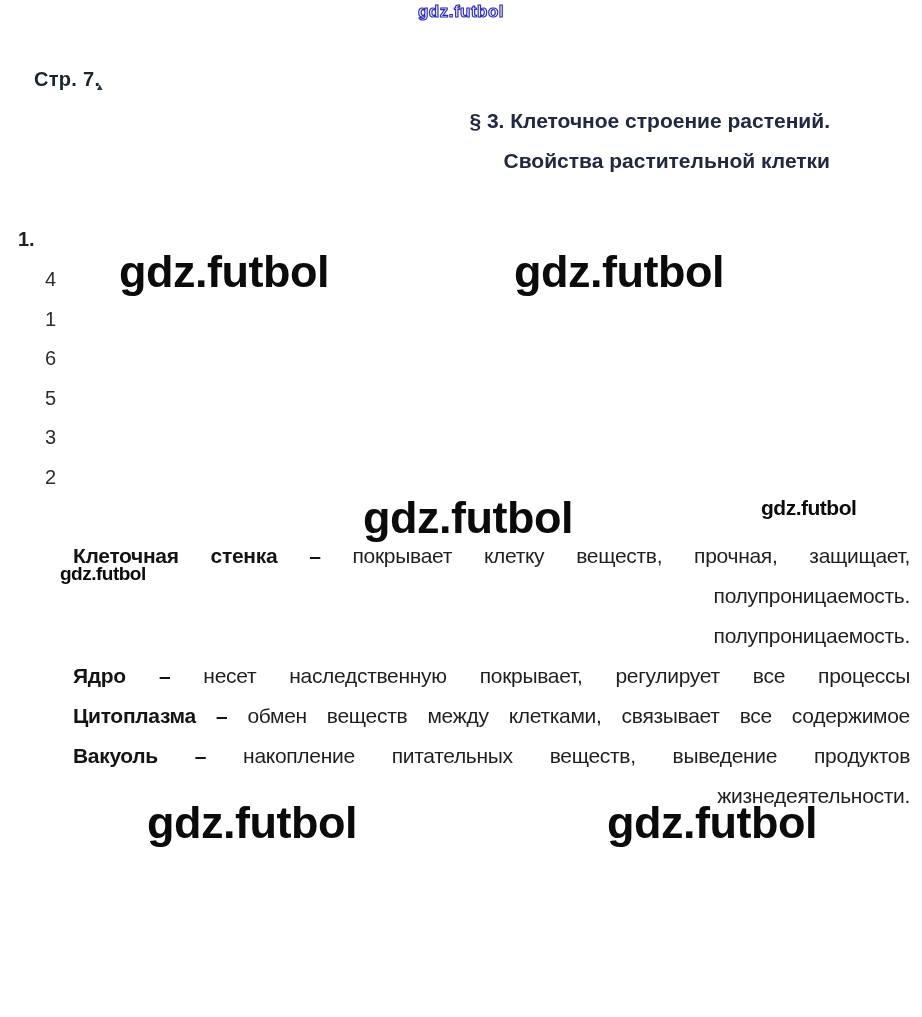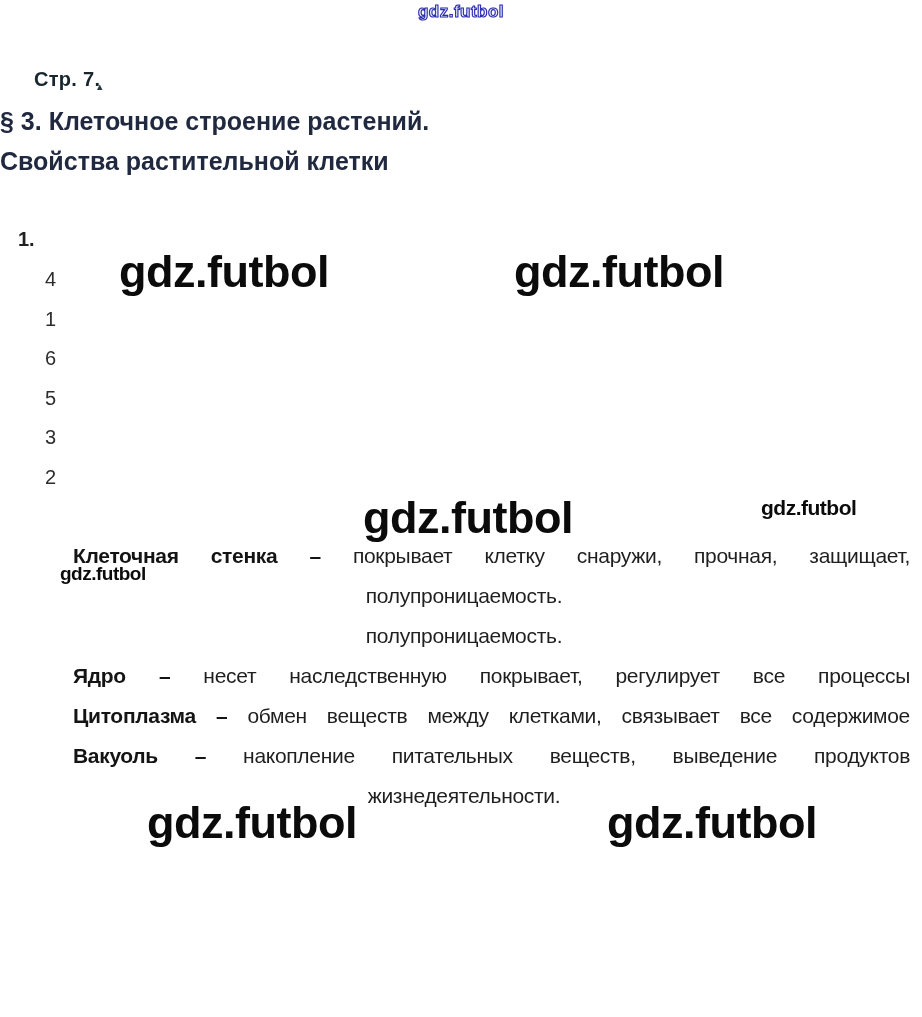--- a/index.html
+++ b/index.html
@@ -27,22 +27,22 @@
     font-size: 20px; font-weight: 700; color: #18262e;
     letter-spacing: 0.3px;
   }
   .artifact {
     position: absolute; left: 97px; top: 80px;
     font-size: 11px; color: #2a3942;
   }
 
   .titles {
     position: absolute; left: 0; top: 101px; width: 830px;
-    text-align: left;
-    font-size: 25px; font-weight: 700; color: #202940;
+    text-align: right;
+    font-size: 21px; font-weight: 700; color: #202940;
     line-height: 40px;
   }
 
   .task-number {
     position: absolute; left: 18px; top: 228px;
     font-size: 20px; font-weight: 700; color: #212121;
   }
 
   .answers {
     position: absolute; left: 45px; top: 260px;
@@ -69,21 +69,21 @@
     letter-spacing: -0.3px;
   }
   .para { margin: 0; }
   .para .l1 {
     display: block;
     text-align: justify;
     text-align-last: justify;
     text-indent: 27px;
     white-space: normal;
   }
-  .para .l2 { display: block; text-align: center; }
+  .para .l2 { display: block; text-align: right; }
   .para b { font-weight: 700; color: #141414; margin-left: 28px; }
 </style>
 </head>
 <body>
 
 <div class="page">
 
   <div class="wm-top">gdz.futbol</div>
 
   <div class="page-label">Стр. 7.</div>
@@ -109,21 +109,21 @@
   <div class="wm wm-big wm2">gdz.futbol</div>
   <div class="wm wm-big wm3">gdz.futbol</div>
   <div class="wm wm4">gdz.futbol</div>
   <div class="wm wm5">gdz.futbol</div>
   <div class="wm wm-big wm6">gdz.futbol</div>
   <div class="wm wm-big wm7">gdz.futbol</div>
 
   <div class="bodytext">
 
     <div class="para">
-      <span class="l1"><b>Клеточная стенка –</b> <span>покрывает клетку снаружи, прочная, защищает,</span></span>
+      <span class="l1"><b>Клеточная стенка –</b> <span>покрывает клетку веществ, прочная, защищает,</span></span>
       <span class="l2">полупроницаемость.</span>
     </div>
 
     <div class="para">
       <span class="l2">полупроницаемость.</span>
     </div>
 
     <div class="para">
       <span class="l1"><b>Ядро –</b> <span>несет наследственную покрывает, регулирует все процессы</span></span>
     </div>

